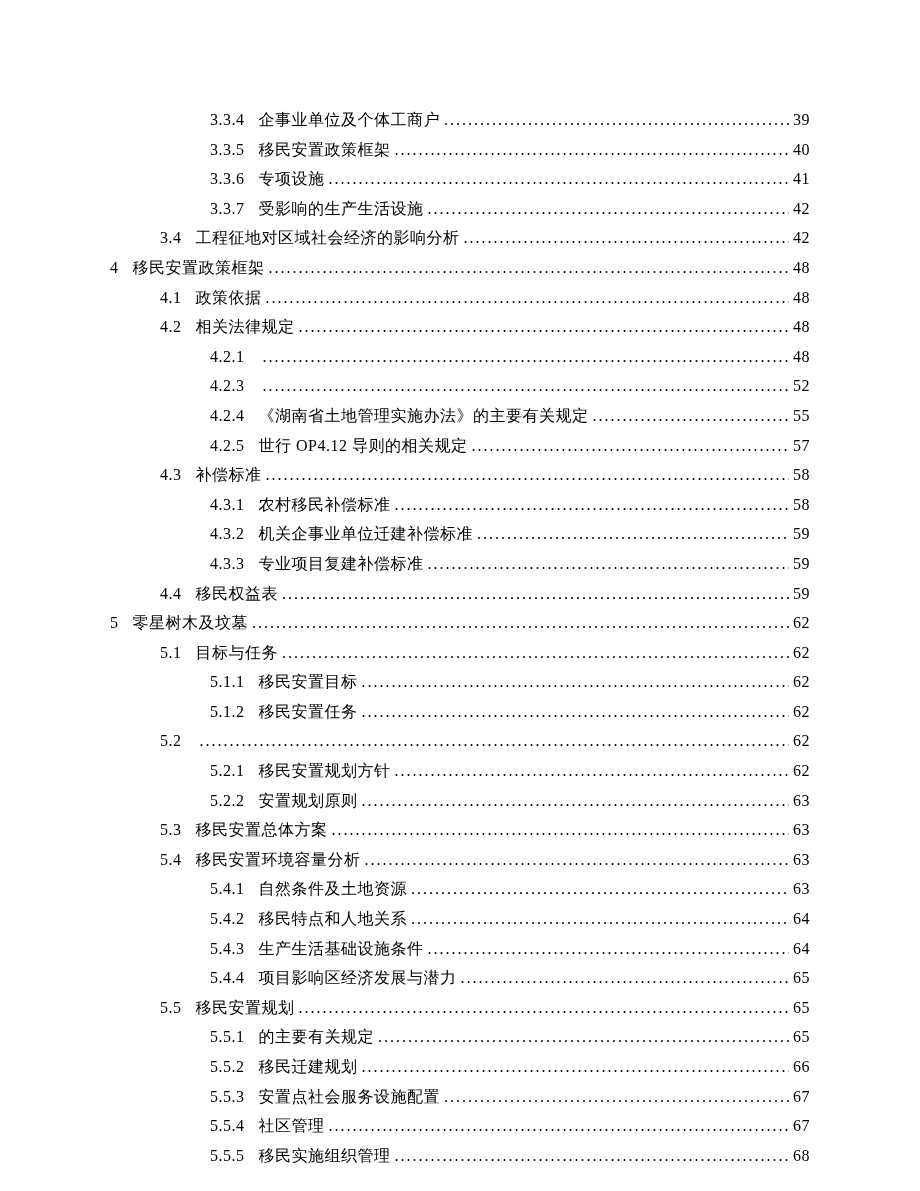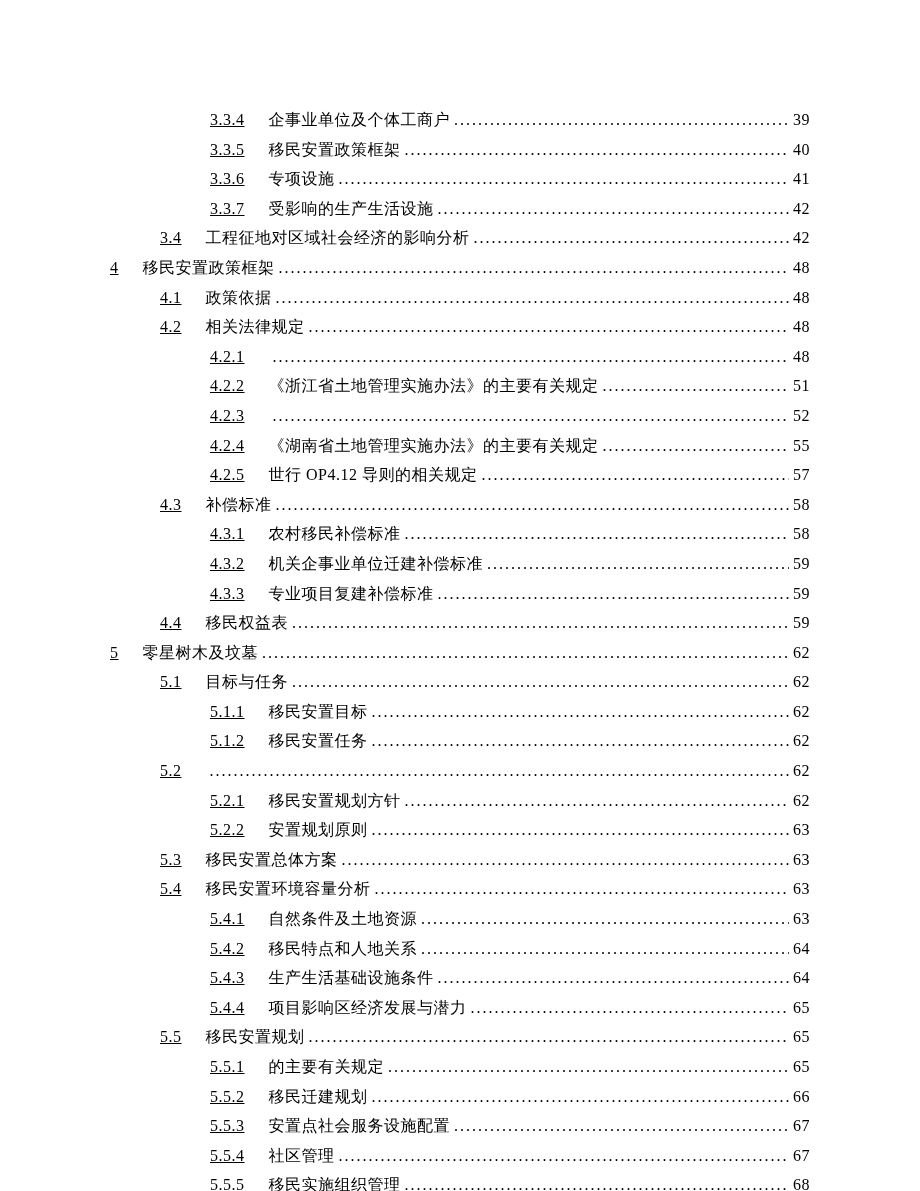--- a/index.html
+++ b/index.html
@@ -14,21 +14,21 @@
     .toc-row {
       display: flex;
       align-items: baseline;
       white-space: nowrap;
       line-height: 1.85;
       letter-spacing: 0.5px;
     }
     .lvl-1 { padding-left: 0; }
     .lvl-2 { padding-left: 50px; text-align: right; }
     .lvl-3 { padding-left: 100px; }
-    .num { flex: 0 0 auto; margin-right: 24px; text-decoration: underline; }
+    .num { flex: 0 0 auto; margin-right: 14px; }
     .title { flex: 0 0 auto; }
     .leader {
       flex: 1 1 auto;
       overflow: hidden;
       margin: 0 4px;
       letter-spacing: 2px;
     }
     .leader::after {
       content: "..........................................................................................................................................................................................................................";
     }
@@ -88,26 +88,20 @@
       <span class="title">相关法律规定</span>
       <span class="leader"></span>
       <span class="page">48</span>
     </div>
     <div class="toc-row lvl-3">
       <span class="num l3">4.2.1</span>
       <span class="leader"></span>
       <span class="page">48</span>
     </div>
     <div class="toc-row lvl-3">
-      <span class="num l3">4.2.2</span>
-      <span class="title">《浙江省土地管理实施办法》的主要有关规定</span>
-      <span class="leader"></span>
-      <span class="page">51</span>
-    </div>
-    <div class="toc-row lvl-3">
       <span class="num l3">4.2.3</span>
       <span class="leader"></span>
       <span class="page">52</span>
     </div>
     <div class="toc-row lvl-3">
       <span class="num l3">4.2.4</span>
       <span class="title">《湖南省土地管理实施办法》的主要有关规定</span>
       <span class="leader"></span>
       <span class="page">55</span>
     </div>

